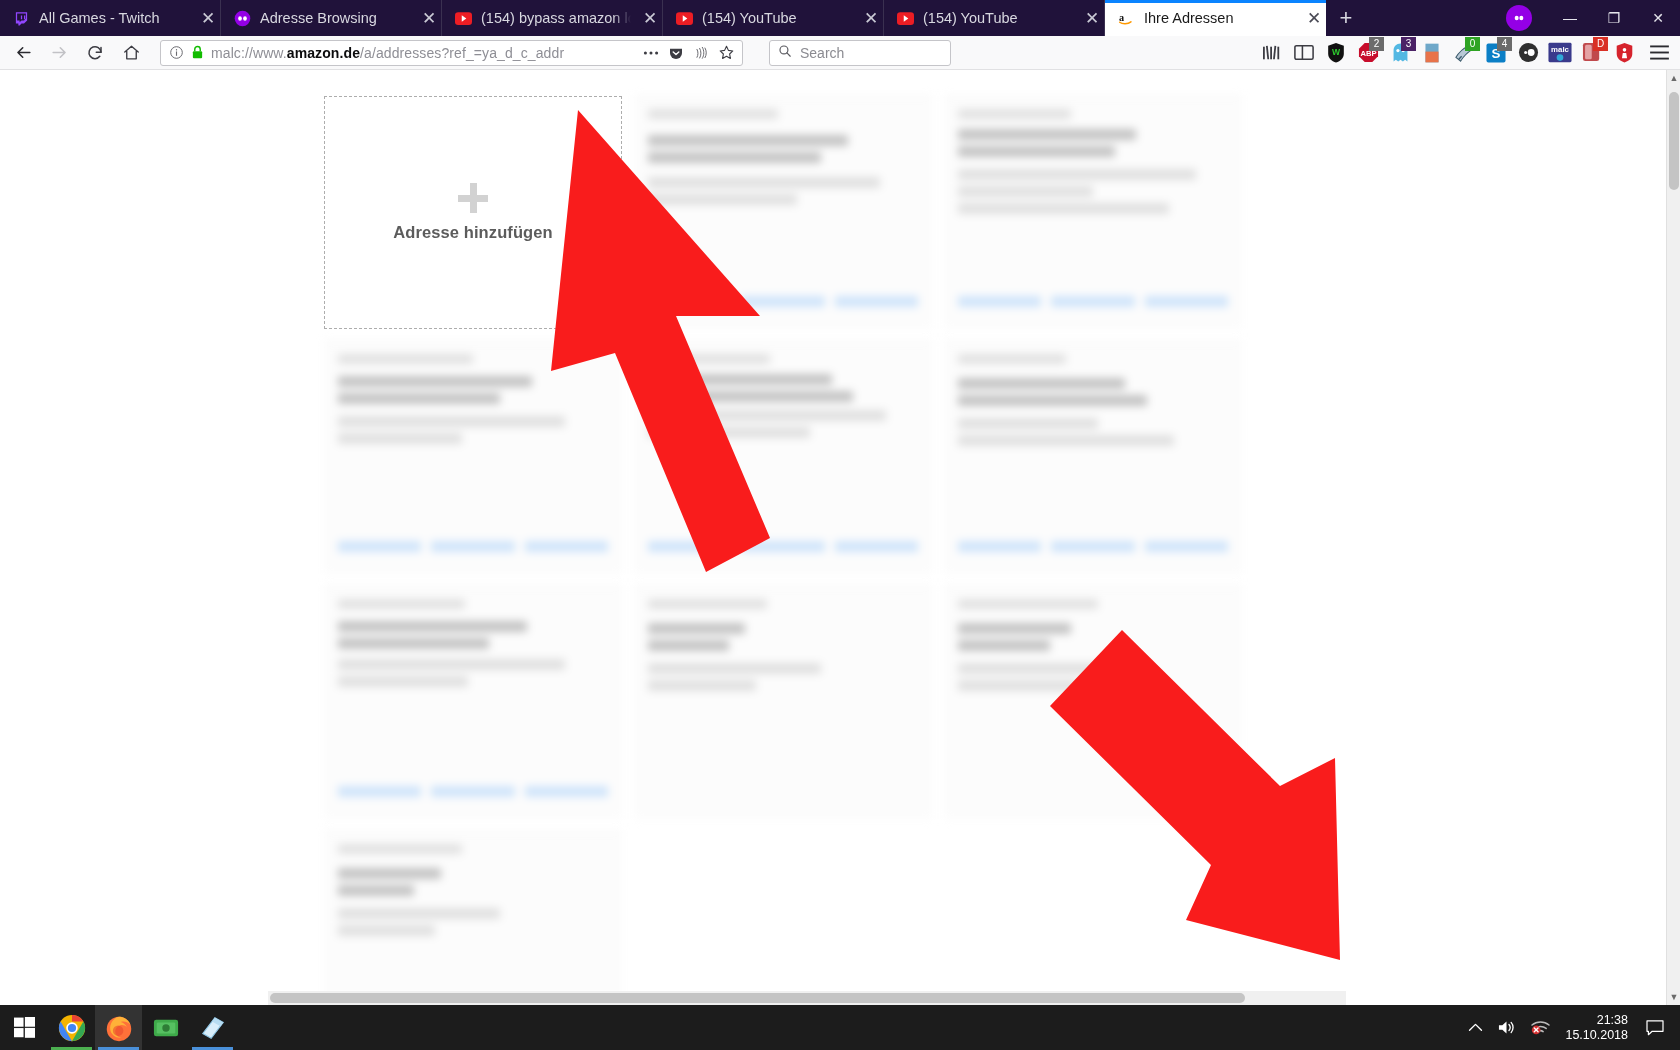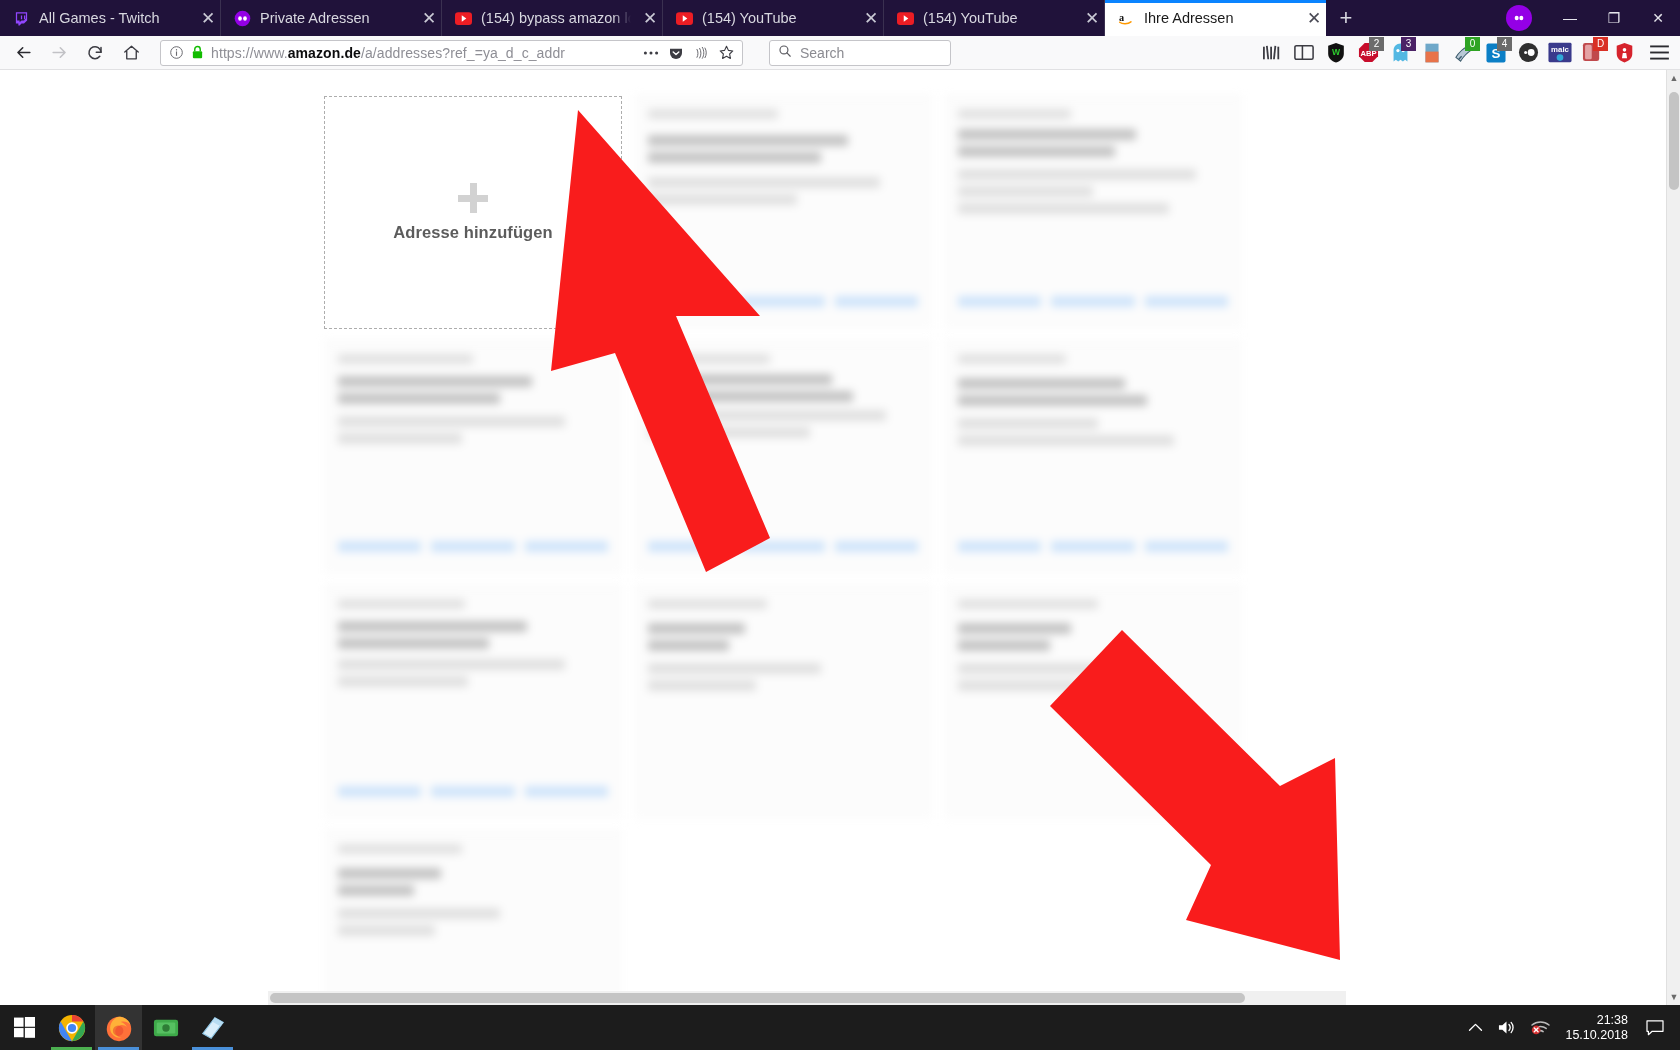--- a/index.html
+++ b/index.html
@@ -328,21 +328,21 @@
     </div>
 
     <div class="tab inactive">
       <span class="tab-favicon">
         <svg width="17" height="17" viewBox="0 0 24 24">
             <circle cx="12" cy="12" r="11" fill="#9400e6"></circle>
             <ellipse cx="8.5" cy="12" rx="2.6" ry="3.1" fill="#fff"></ellipse>
             <ellipse cx="15.5" cy="12" rx="2.6" ry="3.1" fill="#fff"></ellipse>
           </svg>
       </span>
-      <span class="tab-title">Private Adressen</span>
+      <span class="tab-title">Adresse Browsing</span>
       <span class="tab-close">✕</span>
     </div>
 
     <div class="tab inactive">
       <span class="tab-favicon">
         <svg width="17" height="13" viewBox="0 0 24 18">
             <rect width="24" height="18" rx="4.5" fill="#ed1d24"></rect>
             <path d="M9.5 4.5l6.5 4.5-6.5 4.5z" fill="#fff"></path>
           </svg>
       </span>
@@ -429,21 +429,21 @@
             <rect x="11.1" y="10.3" width="1.8" height="7" fill="#6a6a70"></rect>
             <rect x="11.1" y="6.6" width="1.8" height="2.1" fill="#6a6a70"></rect>
           </svg>
       </span>
       <span class="ub-ico">
         <svg width="13" height="15" viewBox="0 0 18 22">
             <path d="M5 9V6.3a4 4 0 0 1 8 0V9" stroke="#12bc00" stroke-width="2.1" fill="none"></path>
             <rect x="2.2" y="9" width="13.6" height="10.6" rx="1.6" fill="#12bc00"></rect>
           </svg>
       </span>
-      <span class="url-text"><span class="u-scheme">https://www.</span><b>amazon.de</b><span>/a/addresses?ref_=ya_d_c_addr</span></span>
+      <span class="url-text"><span class="u-scheme">malc://www.</span><b>amazon.de</b><span>/a/addresses?ref_=ya_d_c_addr</span></span>
       <span class="urlbar-icons">
         <span class="ub-ico">
           <svg width="16" height="6" viewBox="0 0 20 6">
               <circle cx="3" cy="3" r="1.9" fill="#3c3c43"></circle>
               <circle cx="10" cy="3" r="1.9" fill="#3c3c43"></circle>
               <circle cx="17" cy="3" r="1.9" fill="#3c3c43"></circle>
             </svg>
         </span>
         <span class="ub-ico">
           <svg width="16" height="16" viewBox="0 0 24 24">

